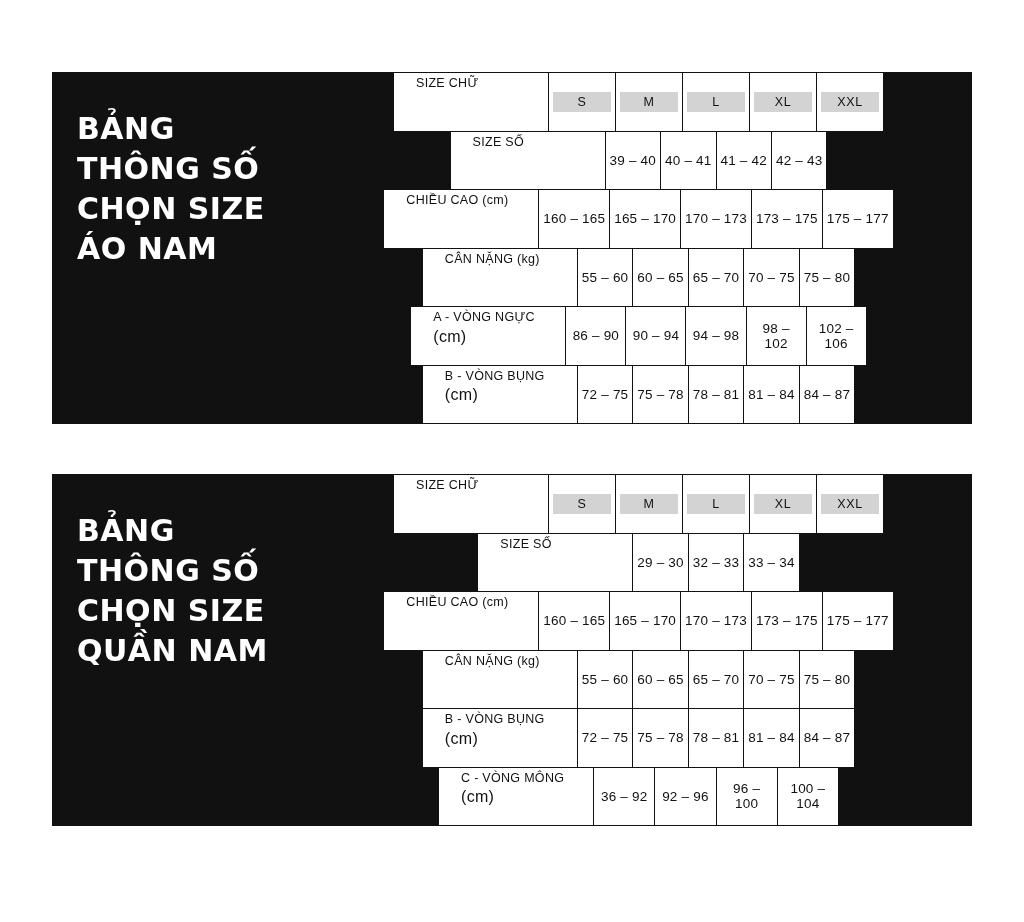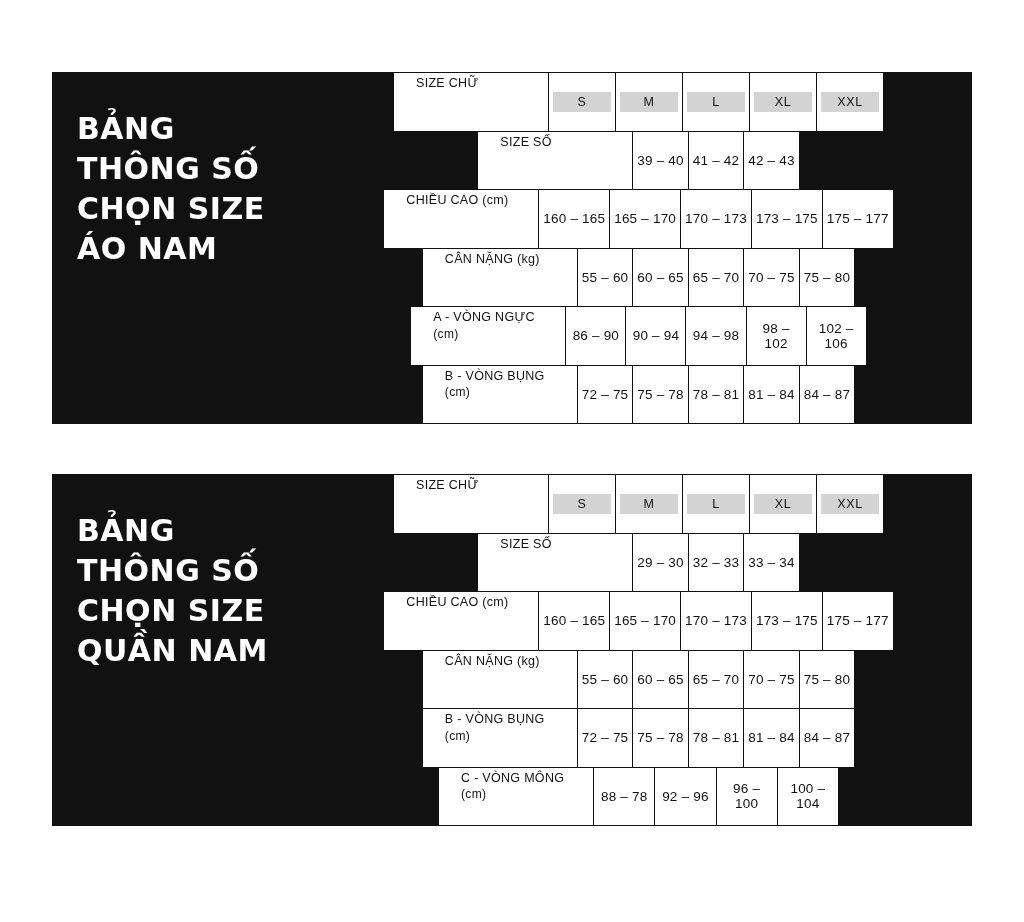--- a/index.html
+++ b/index.html
@@ -103,21 +103,21 @@
     justify-content: flex-start;
     padding-left: 22px;
     font-size: 12.5px;
     letter-spacing: 0.3px;
     text-align: left;
     line-height: 1.35;
     flex-direction: column;
     align-items: flex-start;
   }
   .cell.label .sub {
-    font-size: 12px;
+    font-size: 16px;
   }
 
   .cell.val {
     flex: 1 1 0;
     font-size: 13.5px;
     letter-spacing: 0.2px;
   }
 
   .size-chip {
     display: inline-block;
@@ -163,20 +163,21 @@
         <div class="cell val">
             <span class="size-chip">XXL</span>
           </div>
       </div>
 
       <div class="row">
         <div class="cell label">
           <span>SIZE SỐ</span>
         </div>
         <div class="cell val">39 – 40</div>
+        <div class="cell val">40 – 41</div>
         <div class="cell val">41 – 42</div>
         <div class="cell val">42 – 43</div>
       </div>
 
       <div class="row">
         <div class="cell label">
           <span>CHIỀU CAO (cm)</span>
         </div>
         <div class="cell val">160 – 165</div>
         <div class="cell val">165 – 170</div>
@@ -294,21 +295,21 @@
         <div class="cell val">78 – 81</div>
         <div class="cell val">81 – 84</div>
         <div class="cell val">84 – 87</div>
       </div>
 
       <div class="row">
         <div class="cell label">
           <span>C - VÒNG MÔNG</span>
           <span class="sub">(cm)</span>
         </div>
-        <div class="cell val">88 – 78</div>
+        <div class="cell val">36 – 92</div>
         <div class="cell val">92 – 96</div>
         <div class="cell val">96 – 100</div>
         <div class="cell val">100 – 104</div>
       </div>
 
     </div>
   </div>
 
 </div>
 

